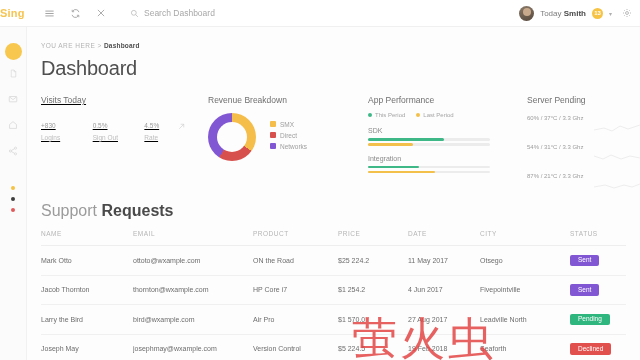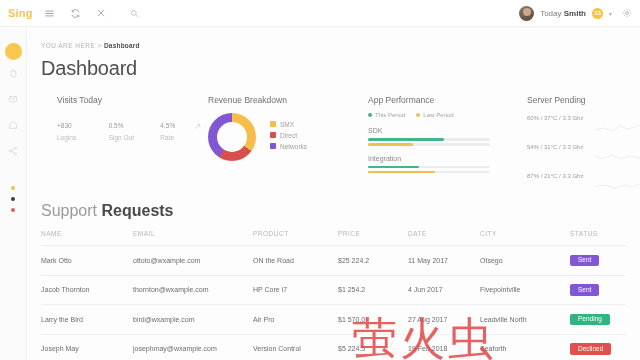--- a/index.html
+++ b/index.html
@@ -11,21 +11,21 @@
   }
   #app { position: relative; width: 640px; height: 360px; background: #fdfdfd; }
 
   
   .topbar {
     position: absolute; top: 0; left: 0; width: 640px; height: 27px;
     background: #ffffff; border-bottom: 1px solid #f0f0f0;
     display: flex; align-items: center;
   }
   .logo {
-    width: 36px; padding-left: 8px;
+    width: 36px; 
     font-size: 11px; font-weight: 700; color: #f5c451;
     letter-spacing: .2px;
   }
   .tb-icon {
     width: 26px; height: 27px;
     display: flex; align-items: center; justify-content: center;
     color: #9a9a9a;
   }
   .tb-icon svg { display: block; }
   .search-wrap {
@@ -91,21 +91,21 @@
     position: absolute; left: 14px; top: 30px;
     font-size: 20px; color: #4f4f4f; font-weight: 400; letter-spacing: -.2px;
   }
 
   
   .widgets { position: absolute; left: 0; top: 68px; width: 613px; height: 100px; }
   .w { position: absolute; top: 0; }
   .w-title { font-size: 8.5px; color: #6f6f6f; font-weight: 400; }
 
   
-  .w-visits { left: 30px; width: 155px; }
+  .w-visits { left: 14px; width: 155px; text-decoration: underline; }
   .visits-num {
     font-size: 19px; color: #555; margin-top: 5px; font-weight: 400; letter-spacing: -.3px;
   }
   .trend-arrow {
     position: absolute; right: 10px; top: 27px;
     color: #cfcfcf; font-size: 9px;
   }
   .substats { display: flex; margin-top: 17px; }
   .substat { width: 52px; }
   .substat-v { font-size: 6.5px; color: #9a9a9a; }
@@ -211,20 +211,21 @@
         </svg>
     </div>
 
     <div class="search-wrap">
       <span class="sicon">
         <svg width="9" height="9" viewBox="0 0 16 16" fill="none" stroke="currentColor" stroke-width="1.3">
             <circle cx="6.8" cy="6.8" r="4.3"></circle>
             <line x1="10" y1="10" x2="14" y2="14"></line>
           </svg>
       </span>
+      <input class="search-input" type="text" placeholder="Search Dashboard" style="">
     </div>
 
     <div class="topbar-right">
       <div class="avatar-sm"></div>
       <div class="user-name">
         <span>Today </span><b>Smith</b>
       </div>
       <div class="badge-count">13</div>
       <div class="caret">▾</div>
       <div class="gear">

